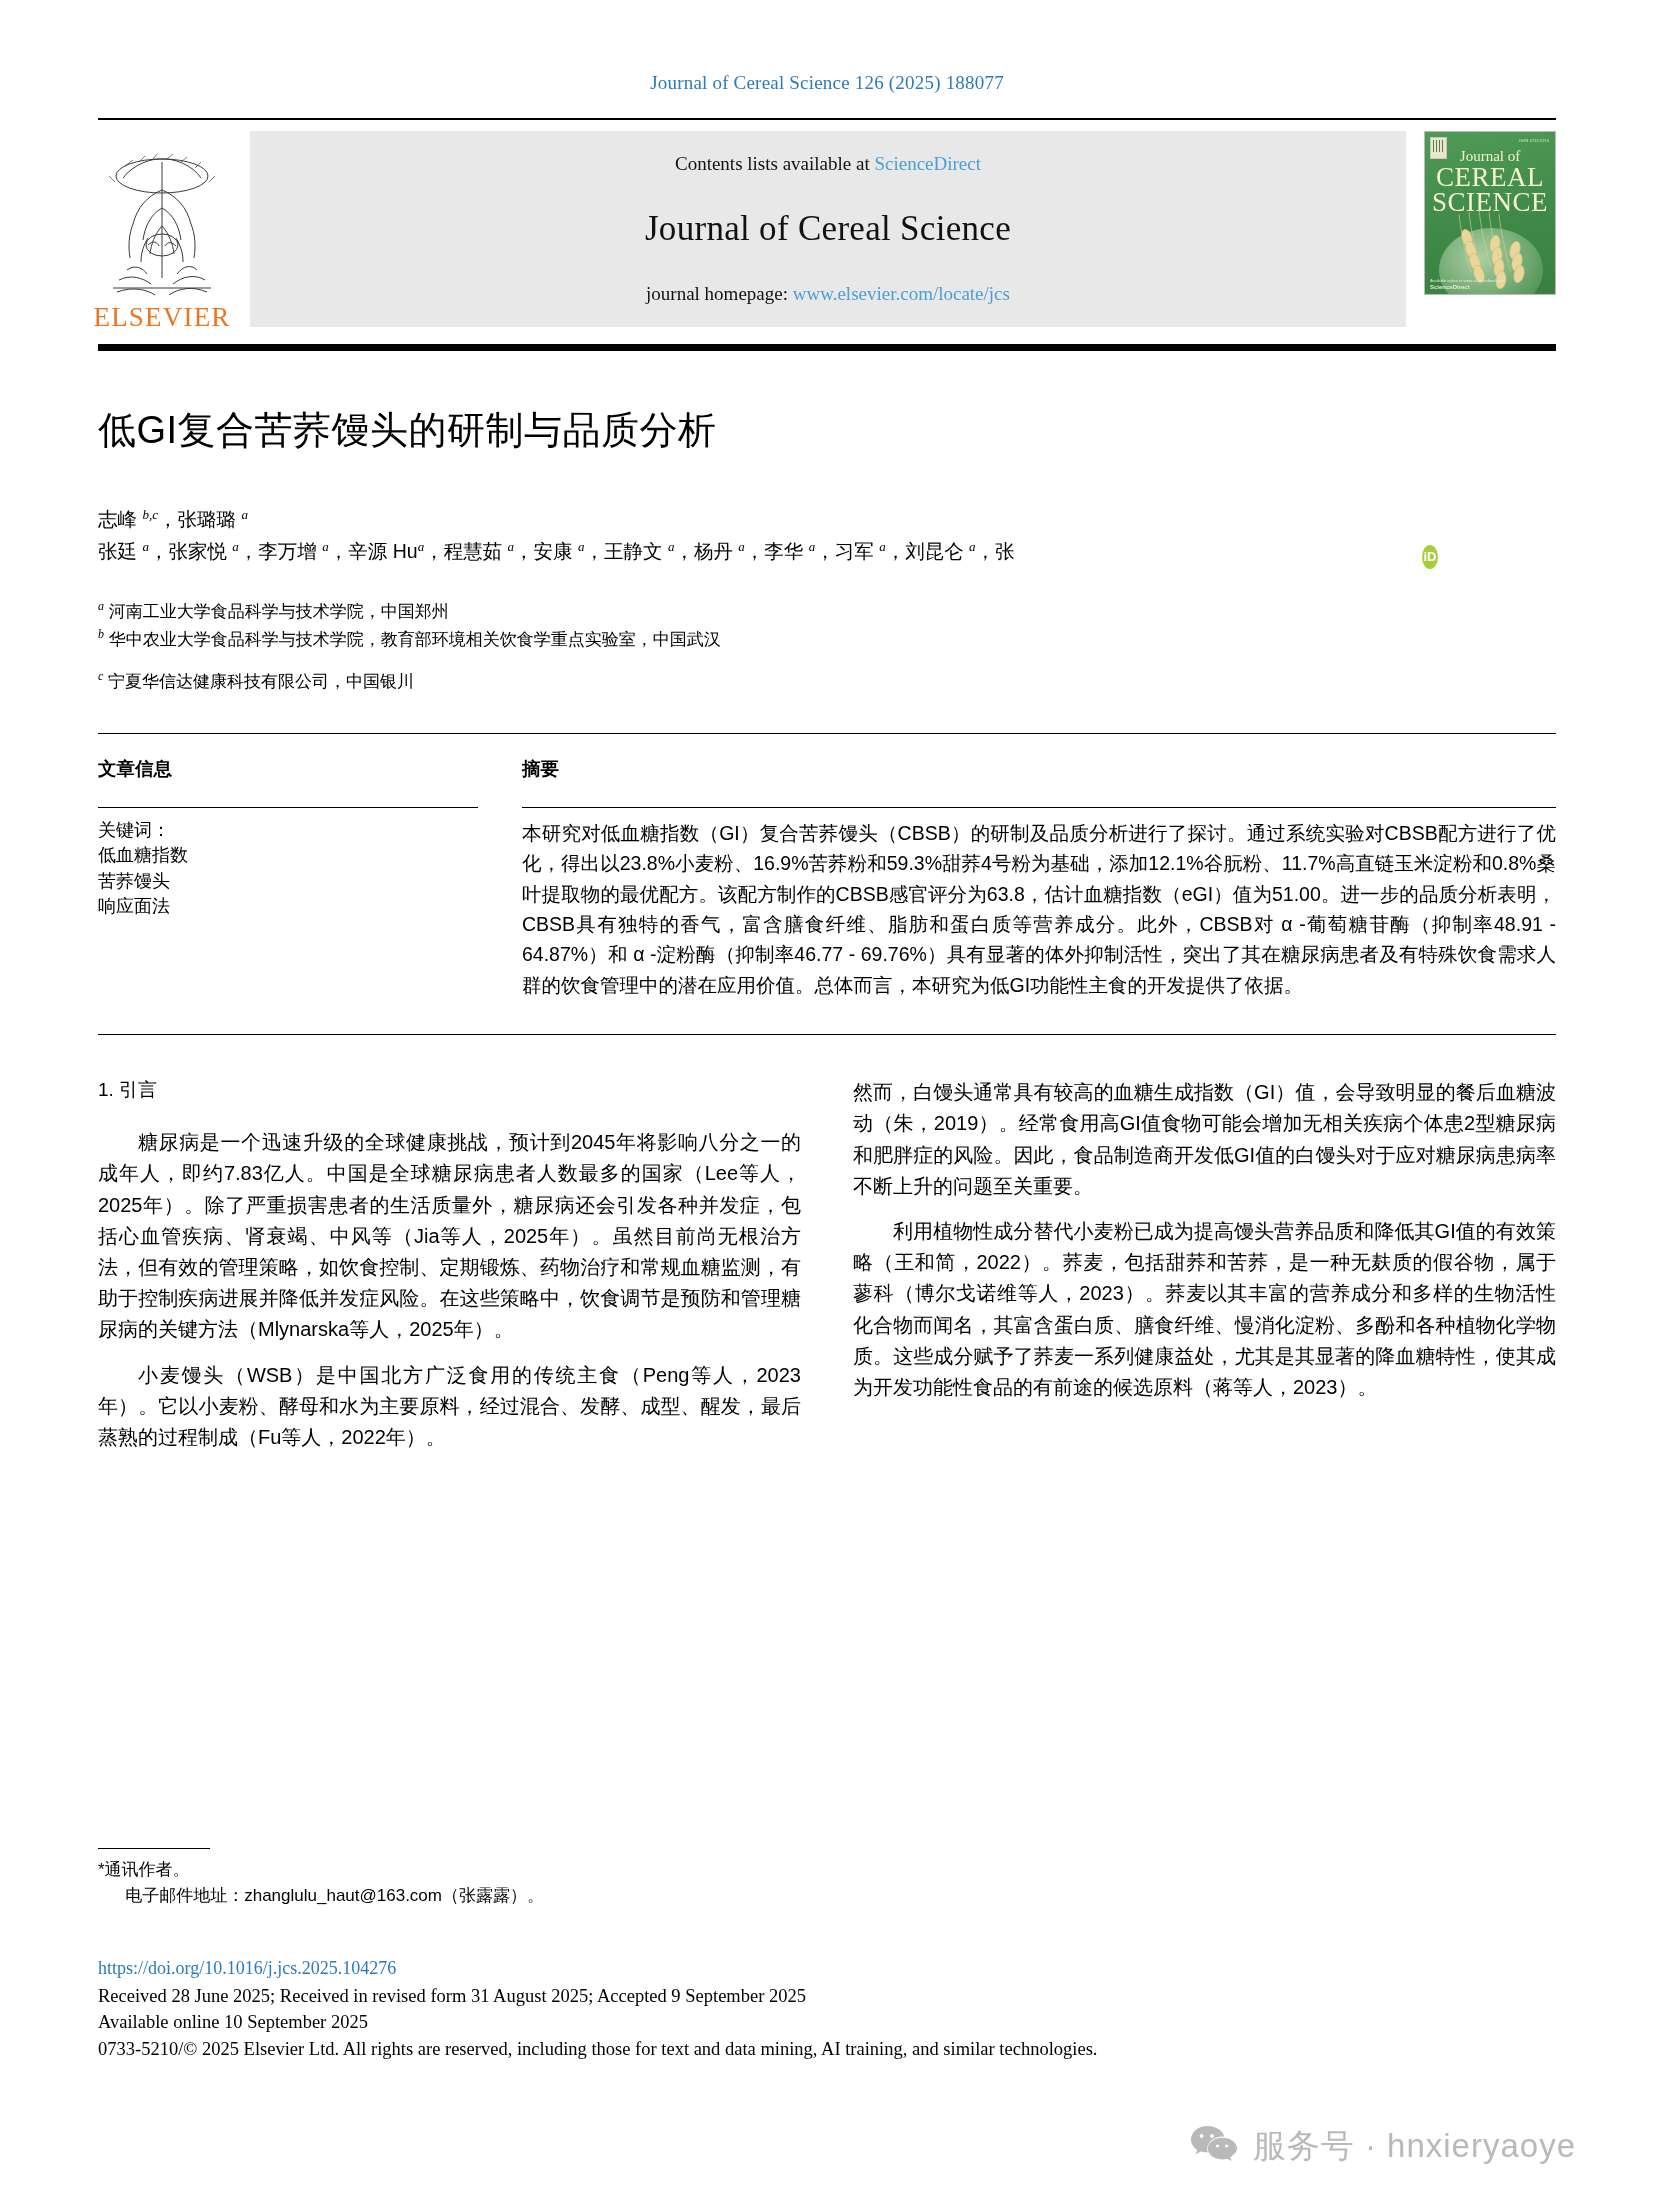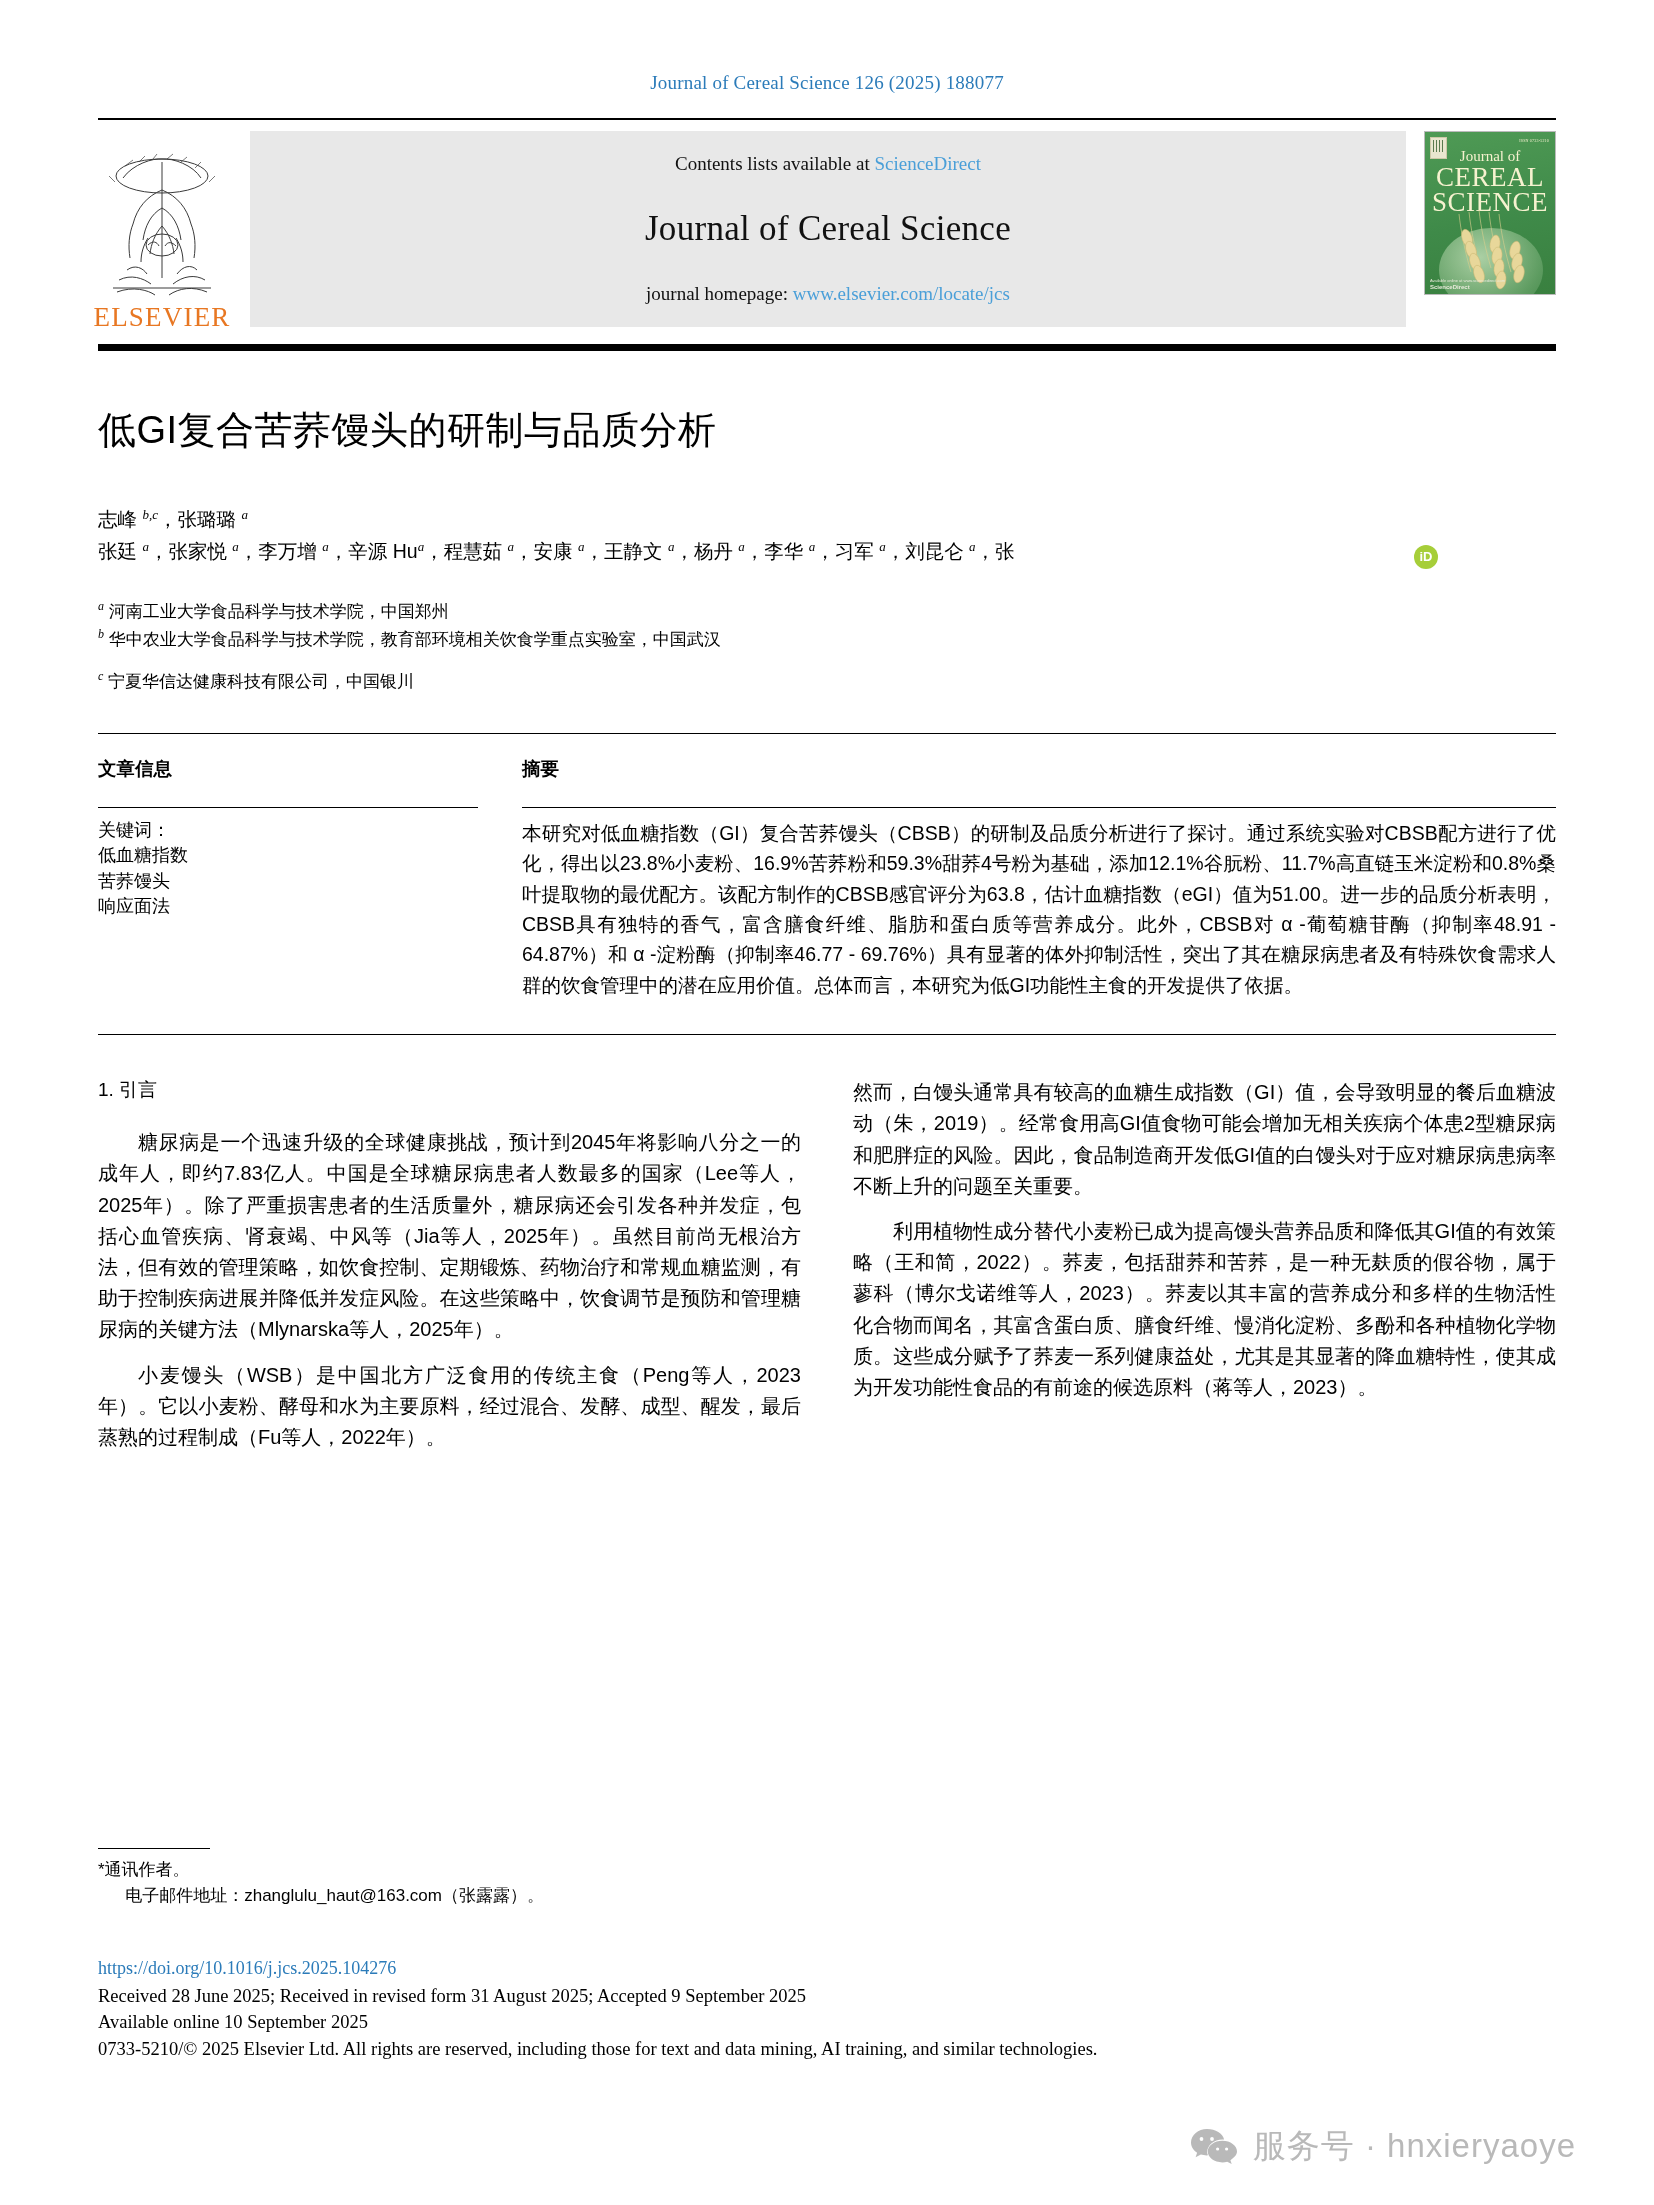--- a/index.html
+++ b/index.html
@@ -148,21 +148,21 @@
     font-size: 19.5px;
     line-height: 1.65;
     position: relative;
     max-width: 1230px;
   }
   .authors sup { font-family: "Liberation Serif", serif; font-style: italic; font-size: 13px; }
   .orcid {
     position: absolute;
     right: -110px;
     top: 42px;
-    width: 24px; height: 24px;
+    width: 16px; height: 24px;
     border-radius: 50%;
     background: #a6ce39;
     color: #fff;
     font-size: 13px;
     font-weight: bold;
     display: flex; align-items: center; justify-content: center;
     font-family: "Liberation Sans", sans-serif;
   }
 
   
@@ -228,21 +228,20 @@
     line-height: 1.42;
     color: #000;
   }
 
   
   .watermark {
     position: absolute;
     right: 78px;
     bottom: 36px;
     display: flex;
-    align-items: center;
     gap: 16px;
     color: #b9b9b9;
   }
   .wechat-icon { width: 46px; height: 40px; position: relative; }
   .wm-text { font-size: 33px; letter-spacing: 1px; color: #b9b9b9; }
 </style>
 </head>
 <body>
 
 <div class="page">

